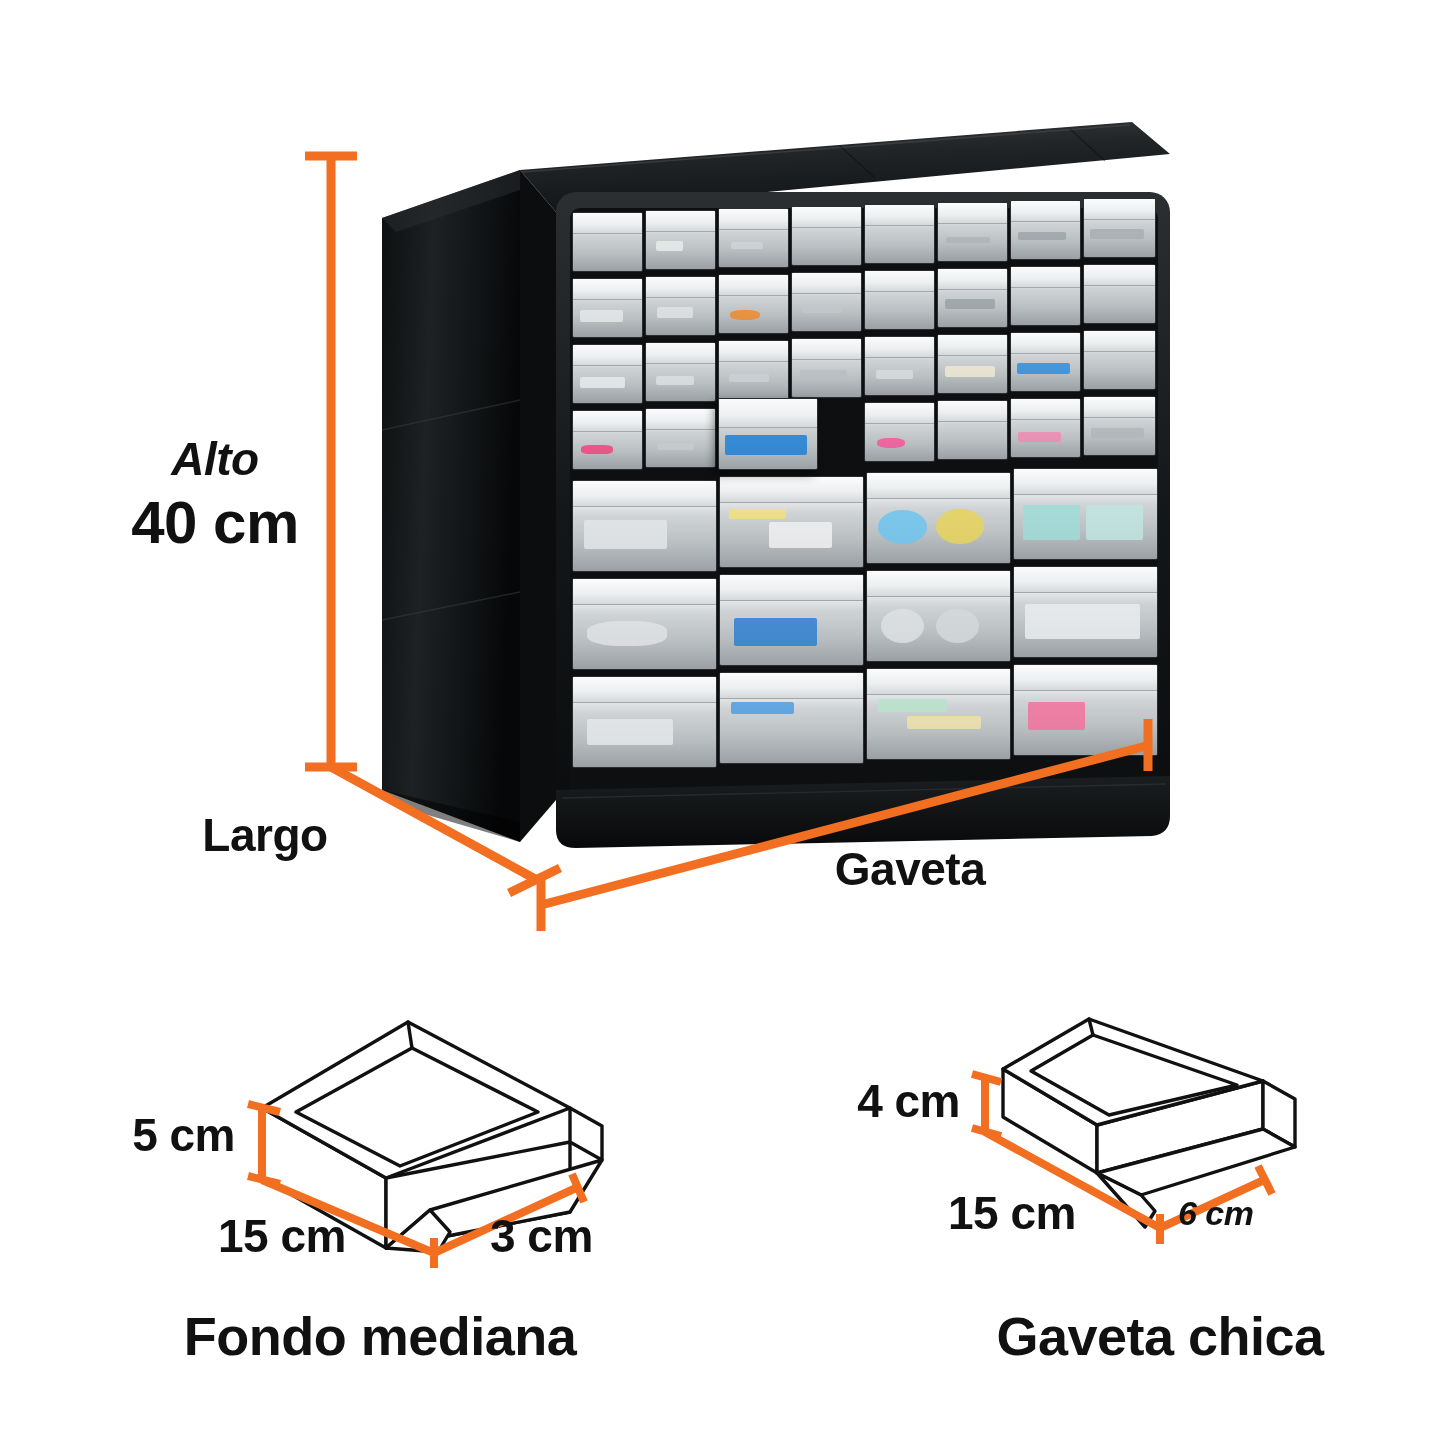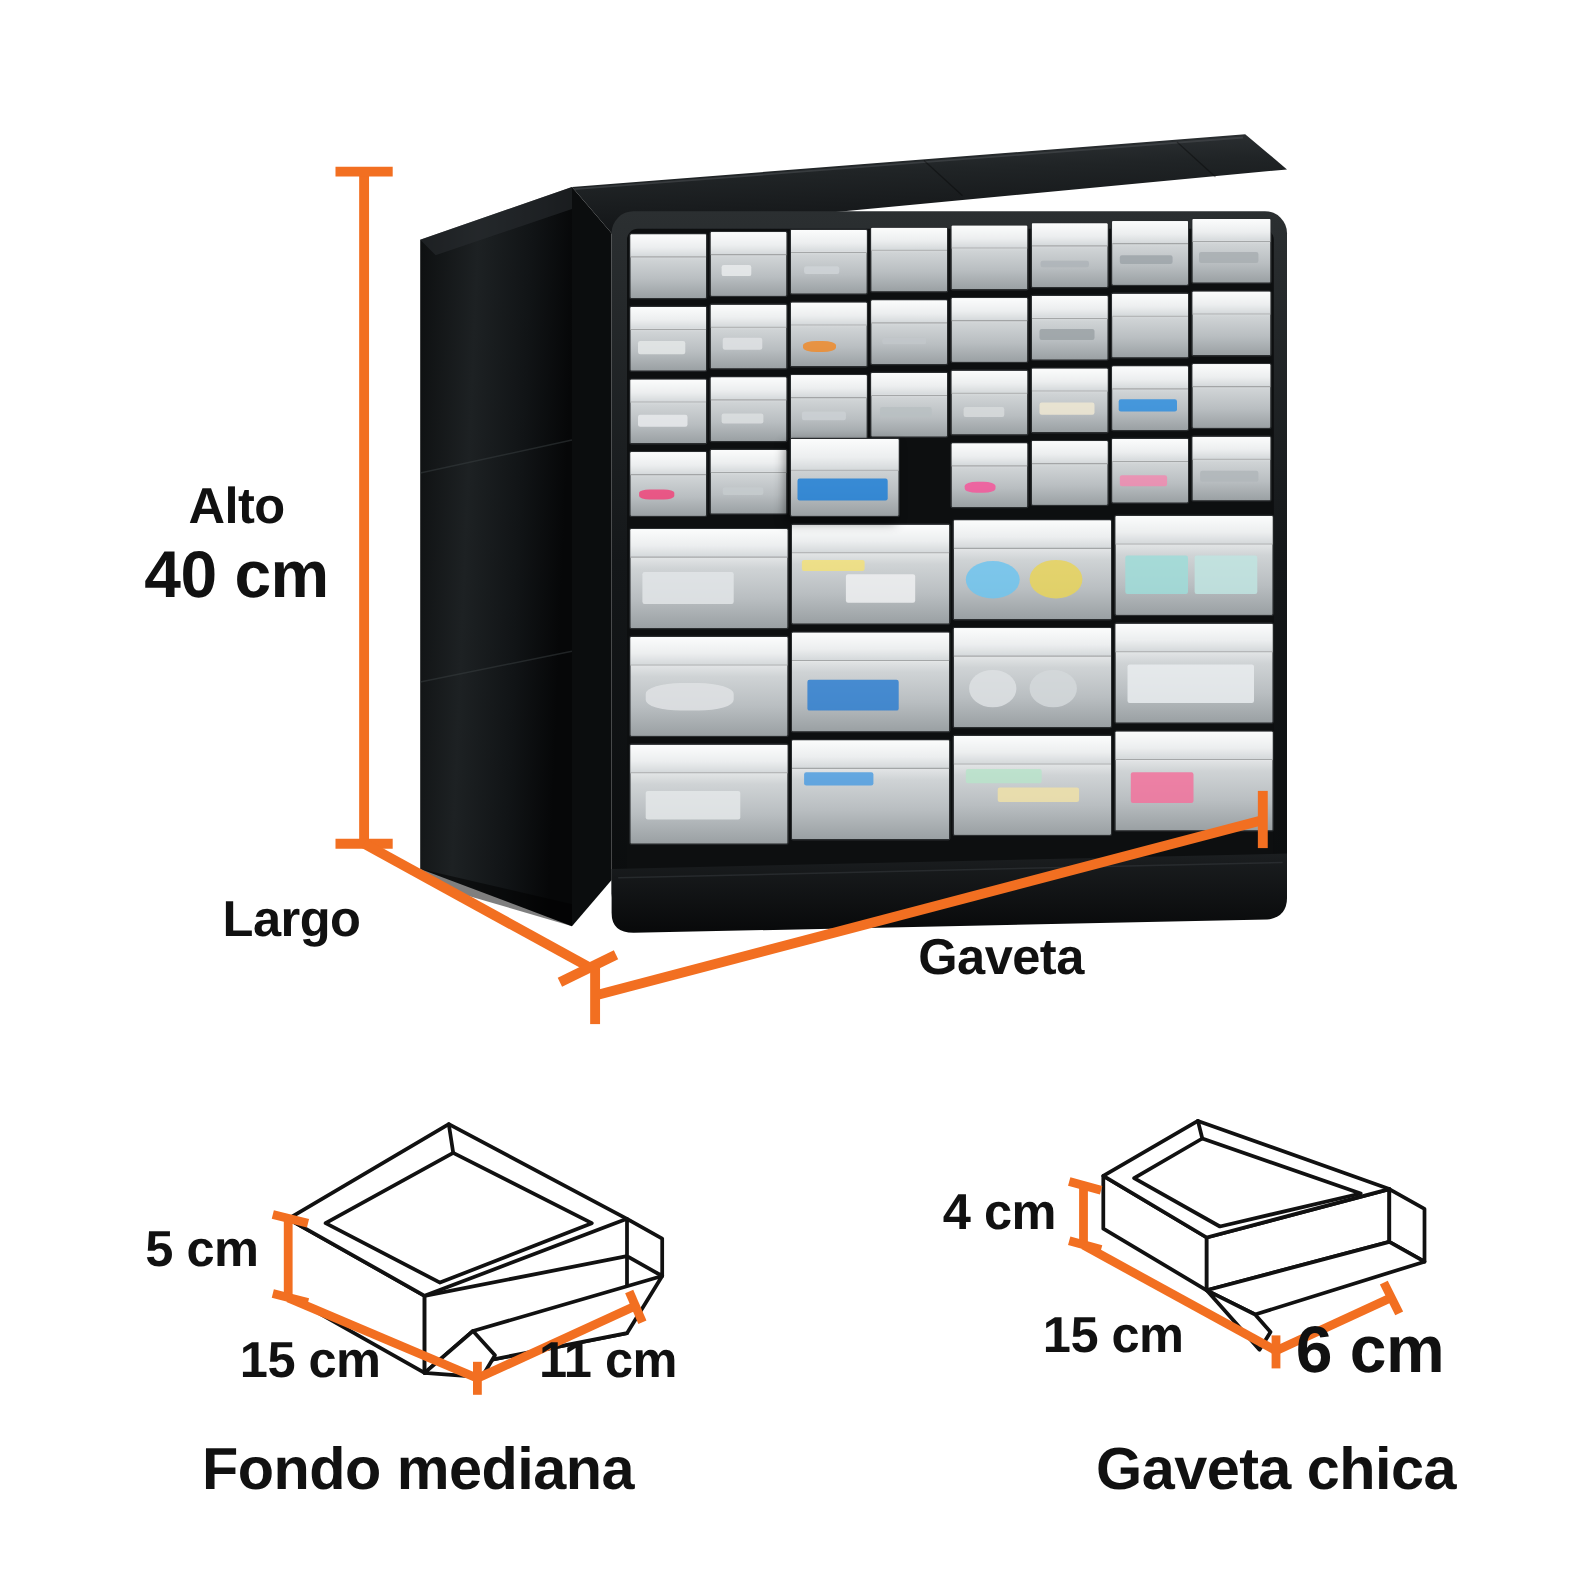--- a/index.html
+++ b/index.html
@@ -355,21 +355,21 @@
 
       <line x1="331" y1="767" x2="537" y2="880"></line>
       <line x1="509" y1="893" x2="560" y2="868"></line>
 
       <line x1="541" y1="905" x2="1150" y2="745"></line>
       <line x1="541" y1="879" x2="541" y2="931"></line>
       <line x1="1148" y1="719" x2="1148" y2="771"></line>
     </g>
   </svg>
 
-  <div class="lbl c" style="left:120px;top:436px;width:190px;font-size:46px;"><span>Alto</span></div>
+  <div class="lbl c" style="left:120px;top:436px;width:190px;font-size:46px;font-style:italic;"><span>Alto</span></div>
   <div class="lbl c" style="left:120px;top:492px;width:190px;font-size:60px;"><span>40 cm</span></div>
 
   <div class="lbl c" style="left:150px;top:812px;width:230px;font-size:46px;"><span>Largo</span></div>
 
   <div class="lbl c" style="left:760px;top:846px;width:300px;font-size:46px;"><span>Gaveta</span></div>
 
   <div class="tray" style="left:150px;top:1000px;width:520px;height:280px;">
     <svg width="520" height="280" viewBox="0 0 520 280">
       <g fill="#ffffff" stroke="#111111" stroke-width="3.4" stroke-linejoin="round" stroke-linecap="round">
 
@@ -401,21 +401,21 @@
       <line x1="262" y1="1180" x2="434" y2="1253"></line>
 
       <line x1="434" y1="1253" x2="576" y2="1188"></line>
       <line x1="434" y1="1238" x2="434" y2="1268"></line>
       <line x1="572" y1="1174" x2="584" y2="1202"></line>
     </g>
   </svg>
 
   <div class="lbl r" style="left:20px;top:1112px;width:215px;font-size:46px;"><span>5 cm</span></div>
   <div class="lbl" style="left:218px;top:1213px;width:220px;font-size:46px;"><span>15 cm</span></div>
-  <div class="lbl" style="left:490px;top:1213px;width:220px;font-size:46px;"><span>11 cm</span></div>
+  <div class="lbl" style="left:490px;top:1213px;width:220px;font-size:46px;"><span>3 cm</span></div>
   <div class="lbl c" style="left:95px;top:1308px;width:570px;font-size:54px;"><span>Fondo mediana</span></div>
 
   <div class="tray" style="left:955px;top:1005px;width:420px;height:260px;">
     <svg width="420" height="260" viewBox="0 0 420 260">
       <g fill="#ffffff" stroke="#111111" stroke-width="3.4" stroke-linejoin="round" stroke-linecap="round">
 
         <path d="M 48 64 L 48 112 L 142 168 L 142 120 Z"></path>
 
         <path d="M 142 168 L 142 120 L 308 76 L 308 124 Z"></path>
 
@@ -442,16 +442,16 @@
       <line x1="985" y1="1132" x2="1160" y2="1228"></line>
 
       <line x1="1160" y1="1228" x2="1264" y2="1180"></line>
       <line x1="1160" y1="1214" x2="1160" y2="1244"></line>
       <line x1="1258" y1="1166" x2="1272" y2="1194"></line>
     </g>
   </svg>
 
   <div class="lbl r" style="left:745px;top:1078px;width:215px;font-size:46px;"><span>4 cm</span></div>
   <div class="lbl" style="left:948px;top:1190px;width:220px;font-size:46px;"><span>15 cm</span></div>
-  <div class="lbl" style="left:1178px;top:1196px;width:220px;font-size:60px;"><span>6 cm</span></div>
+  <div class="lbl" style="left:1178px;top:1196px;width:220px;font-size:34px;font-style:italic;"><span>6 cm</span></div>
   <div class="lbl c" style="left:900px;top:1308px;width:520px;font-size:54px;"><span>Gaveta chica</span></div>
 
 </div>
 
 </body></html>

